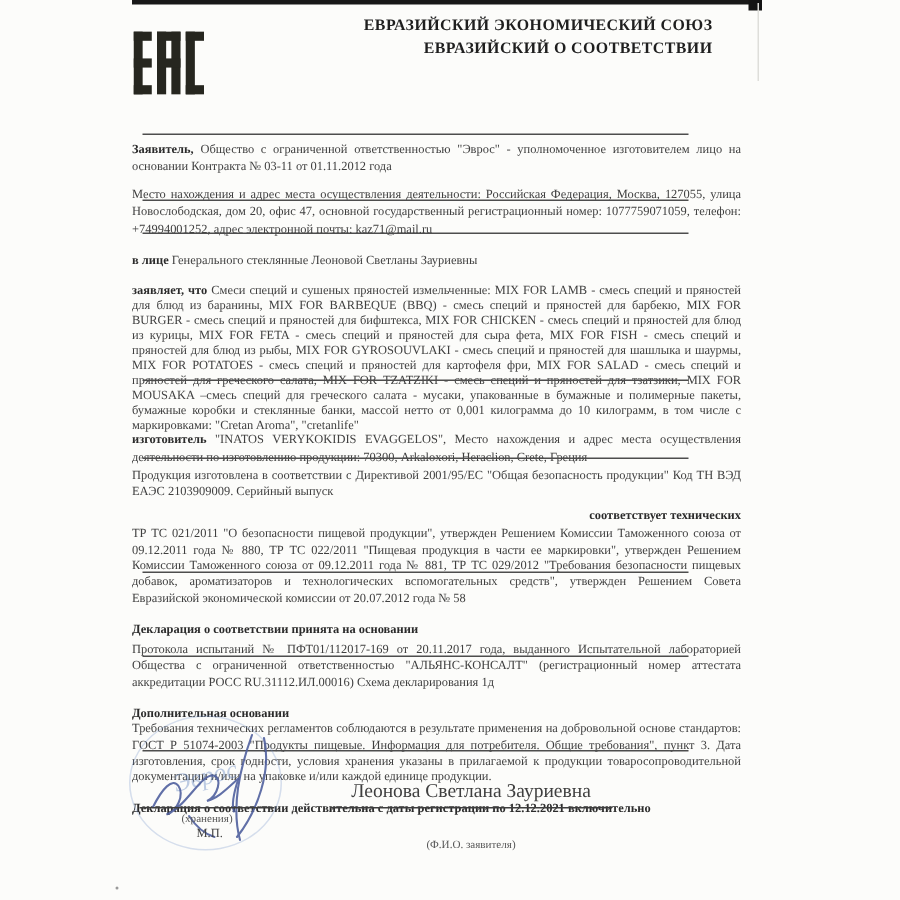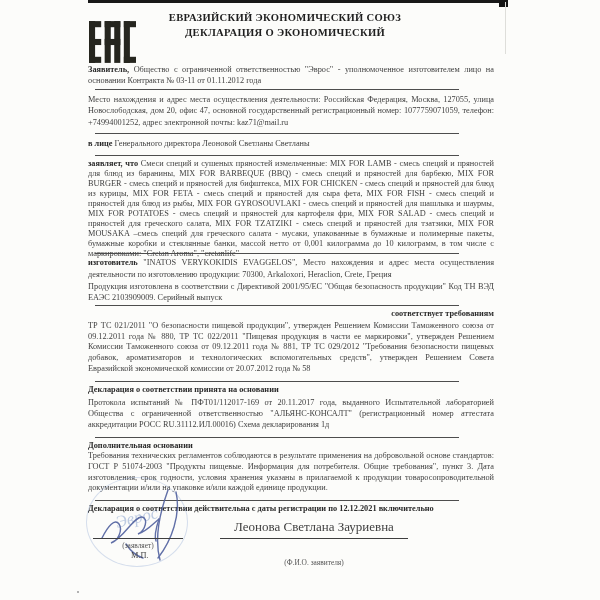--- a/index.html
+++ b/index.html
@@ -1,29 +1,29 @@
 <!DOCTYPE html>
 <html><head>
 <meta charset="utf-8">
 <style>
   html,body{margin:0;padding:0;}
   .page{
     position:relative;width:600px;height:600px;background:#fcfcfa;overflow:hidden;
     font-family:"Liberation Serif","DejaVu Serif",serif;color:#3f3f3f;
   }
-  .sec{position:absolute;left:88px;width:406px;font-size:8.3px;line-height:10.4px;text-align:justify;}
+  .sec{position:absolute;left:88px;width:406px;font-size:8.3px;line-height:10.4px;text-align:justify;margin-top:30px;}
   .sec b,.hd b{color:#2b2b2b;}
   b{font-weight:bold;color:#2b2b2b;}
   .lbl::after{content:" ";}
   .sep{position:absolute;left:95px;width:364px;border-top:1px solid #4d4d4d;height:0;}
   .topstrip{position:absolute;left:88px;top:0;width:419px;height:2.5px;background:#181818;}
   .topblob{position:absolute;left:499px;top:0;width:9px;height:7px;background:#141414;}
   .pageedge{position:absolute;left:505px;top:2px;width:1px;height:52px;background:#dededa;}
   .dot{position:absolute;left:77px;top:591px;width:2px;height:2px;background:#9a9a9a;border-radius:50%;}
-  .header{position:absolute;left:95px;top:10px;width:380px;text-align:center;
+  .header{position:absolute;left:95px;top:10px;width:380px;text-align:right;
     font-weight:bold;color:#1f1f1f;font-size:10.6px;line-height:15px;letter-spacing:.3px;}
   .eac{position:absolute;left:89px;top:19px;width:47px;height:46px;}
   .rightalign{text-align:right;font-weight:bold;color:#2b2b2b;}
   .heading{font-weight:bold;color:#2b2b2b;text-align:left;}
   .sigline{position:absolute;border-top:1px solid #3e3e3e;height:0;}
   .under-label{position:absolute;font-size:7.4px;color:#555;text-align:center;}
   .signame{position:absolute;left:220px;width:188px;top:519px;text-align:center;font-size:13px;color:#3f3f3f;}
   .mp{position:absolute;left:131px;top:551px;font-size:8.3px;color:#444;}
   .reg{position:absolute;left:88px;top:563px;width:406px;font-size:8.4px;line-height:11.5px;
     font-weight:bold;color:#2b2b2b;text-align:left;}
@@ -54,53 +54,53 @@
       <rect x="18" y="0" width="18" height="7"></rect>
       <rect x="18" y="20.5" width="18" height="7"></rect>
       <rect x="40" y="0" width="7" height="48"></rect>
       <rect x="40" y="0" width="14" height="7"></rect>
       <rect x="40" y="41" width="14" height="7"></rect>
     </svg>
   </div>
 
   <div class="header">
     <div>ЕВРАЗИЙСКИЙ ЭКОНОМИЧЕСКИЙ СОЮЗ</div>
-    <div>ДЕКЛАРАЦИЯ О ЭКОНОМИЧЕСКИЙ</div>
+    <div>ЕВРАЗИЙСКИЙ О СООТВЕТСТВИИ</div>
   </div>
 
   <div class="sec" style="top:64px;line-height:11px;">
     <b class="lbl">Заявитель,</b><span>Общество с ограниченной ответственностью "Эврос" - уполномоченное изготовителем лицо на основании Контракта № 03-11 от 01.11.2012 года</span>
   </div>
 
   <div class="sep" style="top:89px;"></div>
 
   <div class="sec" style="top:94px;line-height:11.4px;">Место нахождения и адрес места осуществления деятельности: Российская Федерация, Москва, 127055, улица Новослободская, дом 20, офис 47, основной государственный регистрационный номер: 1077759071059, телефон: +74994001252, адрес электронной почты: kaz71@mail.ru</div>
 
   <div class="sep" style="top:133px;"></div>
 
   <div class="sec" style="top:139px;">
-    <b class="lbl">в лице</b><span>Генерального директора Леоновой Светланы Светланы</span>
+    <b class="lbl">в лице</b><span>Генерального стеклянные Леоновой Светланы Зауриевны</span>
   </div>
 
   <div class="sep" style="top:155px;"></div>
 
   <div class="sec" style="top:159px;line-height:10.05px;">
     <b class="lbl">заявляет, что</b><span>Смеси специй и сушеных пряностей измельченные: MIX FOR LAMB - смесь специй и пряностей для блюд из баранины, MIX FOR BARBEQUE (BBQ) - смесь специй и пряностей для барбекю, MIX FOR BURGER - смесь специй и пряностей для бифштекса, MIX FOR CHICKEN - смесь специй и пряностей для блюд из курицы, MIX FOR FETA - смесь специй и пряностей для сыра фета, MIX FOR FISH - смесь специй и пряностей для блюд из рыбы, MIX FOR GYROSOUVLAKI - смесь специй и пряностей для шашлыка и шаурмы, MIX FOR POTATOES - смесь специй и пряностей для картофеля фри, MIX FOR SALAD - смесь специй и пряностей для греческого салата, MIX FOR TZATZIKI - смесь специй и пряностей для тзатзики, MIX FOR MOUSAKA –смесь специй для греческого салата - мусаки, упакованные в бумажные и полимерные пакеты, бумажные коробки и стеклянные банки, массой нетто от 0,001 килограмма до 10 килограмм, в том числе с маркировками: "Cretan Aroma", "cretanlife"</span>
   </div>
 
   <div class="sep" style="top:253px;"></div>
 
   <div class="sec" style="top:257px;line-height:11.6px;">
     <b class="lbl">изготовитель</b><span>"INATOS VERYKOKIDIS EVAGGELOS", Место нахождения и адрес места осуществления деятельности по изготовлению продукции: 70300, Arkaloxori, Heraclion, Crete, Греция</span>
   </div>
   <div class="sec" style="top:281px;line-height:11.3px;">Продукция изготовлена в соответствии с Директивой 2001/95/ЕС "Общая безопасность продукции"  Код ТН ВЭД ЕАЭС 2103909009. Серийный выпуск</div>
 
   <div class="sep" style="top:305px;"></div>
 
-  <div class="sec rightalign" style="top:309px;">соответствует требованиям</div>
+  <div class="sec rightalign" style="top:309px;">соответствует технических</div>
 
   <div class="sec" style="top:321px;line-height:10.7px;">ТР ТС 021/2011 "О безопасности пищевой продукции", утвержден Решением Комиссии Таможенного союза от 09.12.2011 года № 880, ТР ТС 022/2011 "Пищевая продукция в части ее маркировки", утвержден Решением Комиссии Таможенного союза от 09.12.2011 года № 881, ТР ТС 029/2012 "Требования безопасности пищевых добавок, ароматизаторов и технологических вспомогательных средств", утвержден Решением Совета Евразийской экономической комиссии от 20.07.2012 года № 58</div>
 
   <div class="sep" style="top:381px;"></div>
 
   <div class="sec heading" style="top:385px;">Декларация о соответствии принята на основании</div>
   <div class="sec" style="top:397px;line-height:11.2px;">Протокола испытаний № ПФТ01/112017-169 от 20.11.2017 года, выданного Испытательной лабораторией Общества с ограниченной ответственностью "АЛЬЯНС-КОНСАЛТ" (регистрационный номер аттестата аккредитации РОСС RU.31112.ИЛ.00016) Схема декларирования 1д</div>
 
   <div class="sep" style="top:437px;"></div>
 
@@ -121,18 +121,18 @@
       <path d="M72,4 C64,26 58,52 64,74"></path>
       <path d="M80,6 C85,28 76,54 62,72"></path>
       <path d="M30,58 C34,64 40,70 47,72"></path>
     </svg>
   </div>
 
   <div class="signame">Леонова Светлана Зауриевна</div>
 
   <div class="sigline" style="left:93px;top:538px;width:90px;"></div>
   <div class="sigline" style="left:220px;top:538px;width:188px;"></div>
-  <div class="under-label" style="left:93px;top:541px;width:90px;">(заявляет)</div>
+  <div class="under-label" style="left:93px;top:541px;width:90px;">(хранения)</div>
   <div class="under-label" style="left:220px;top:541px;width:188px;margin-top:17px;">(Ф.И.О. заявителя)</div>
   <div class="mp">М.П.</div>
 
 
 </div>
 
 </body></html>

